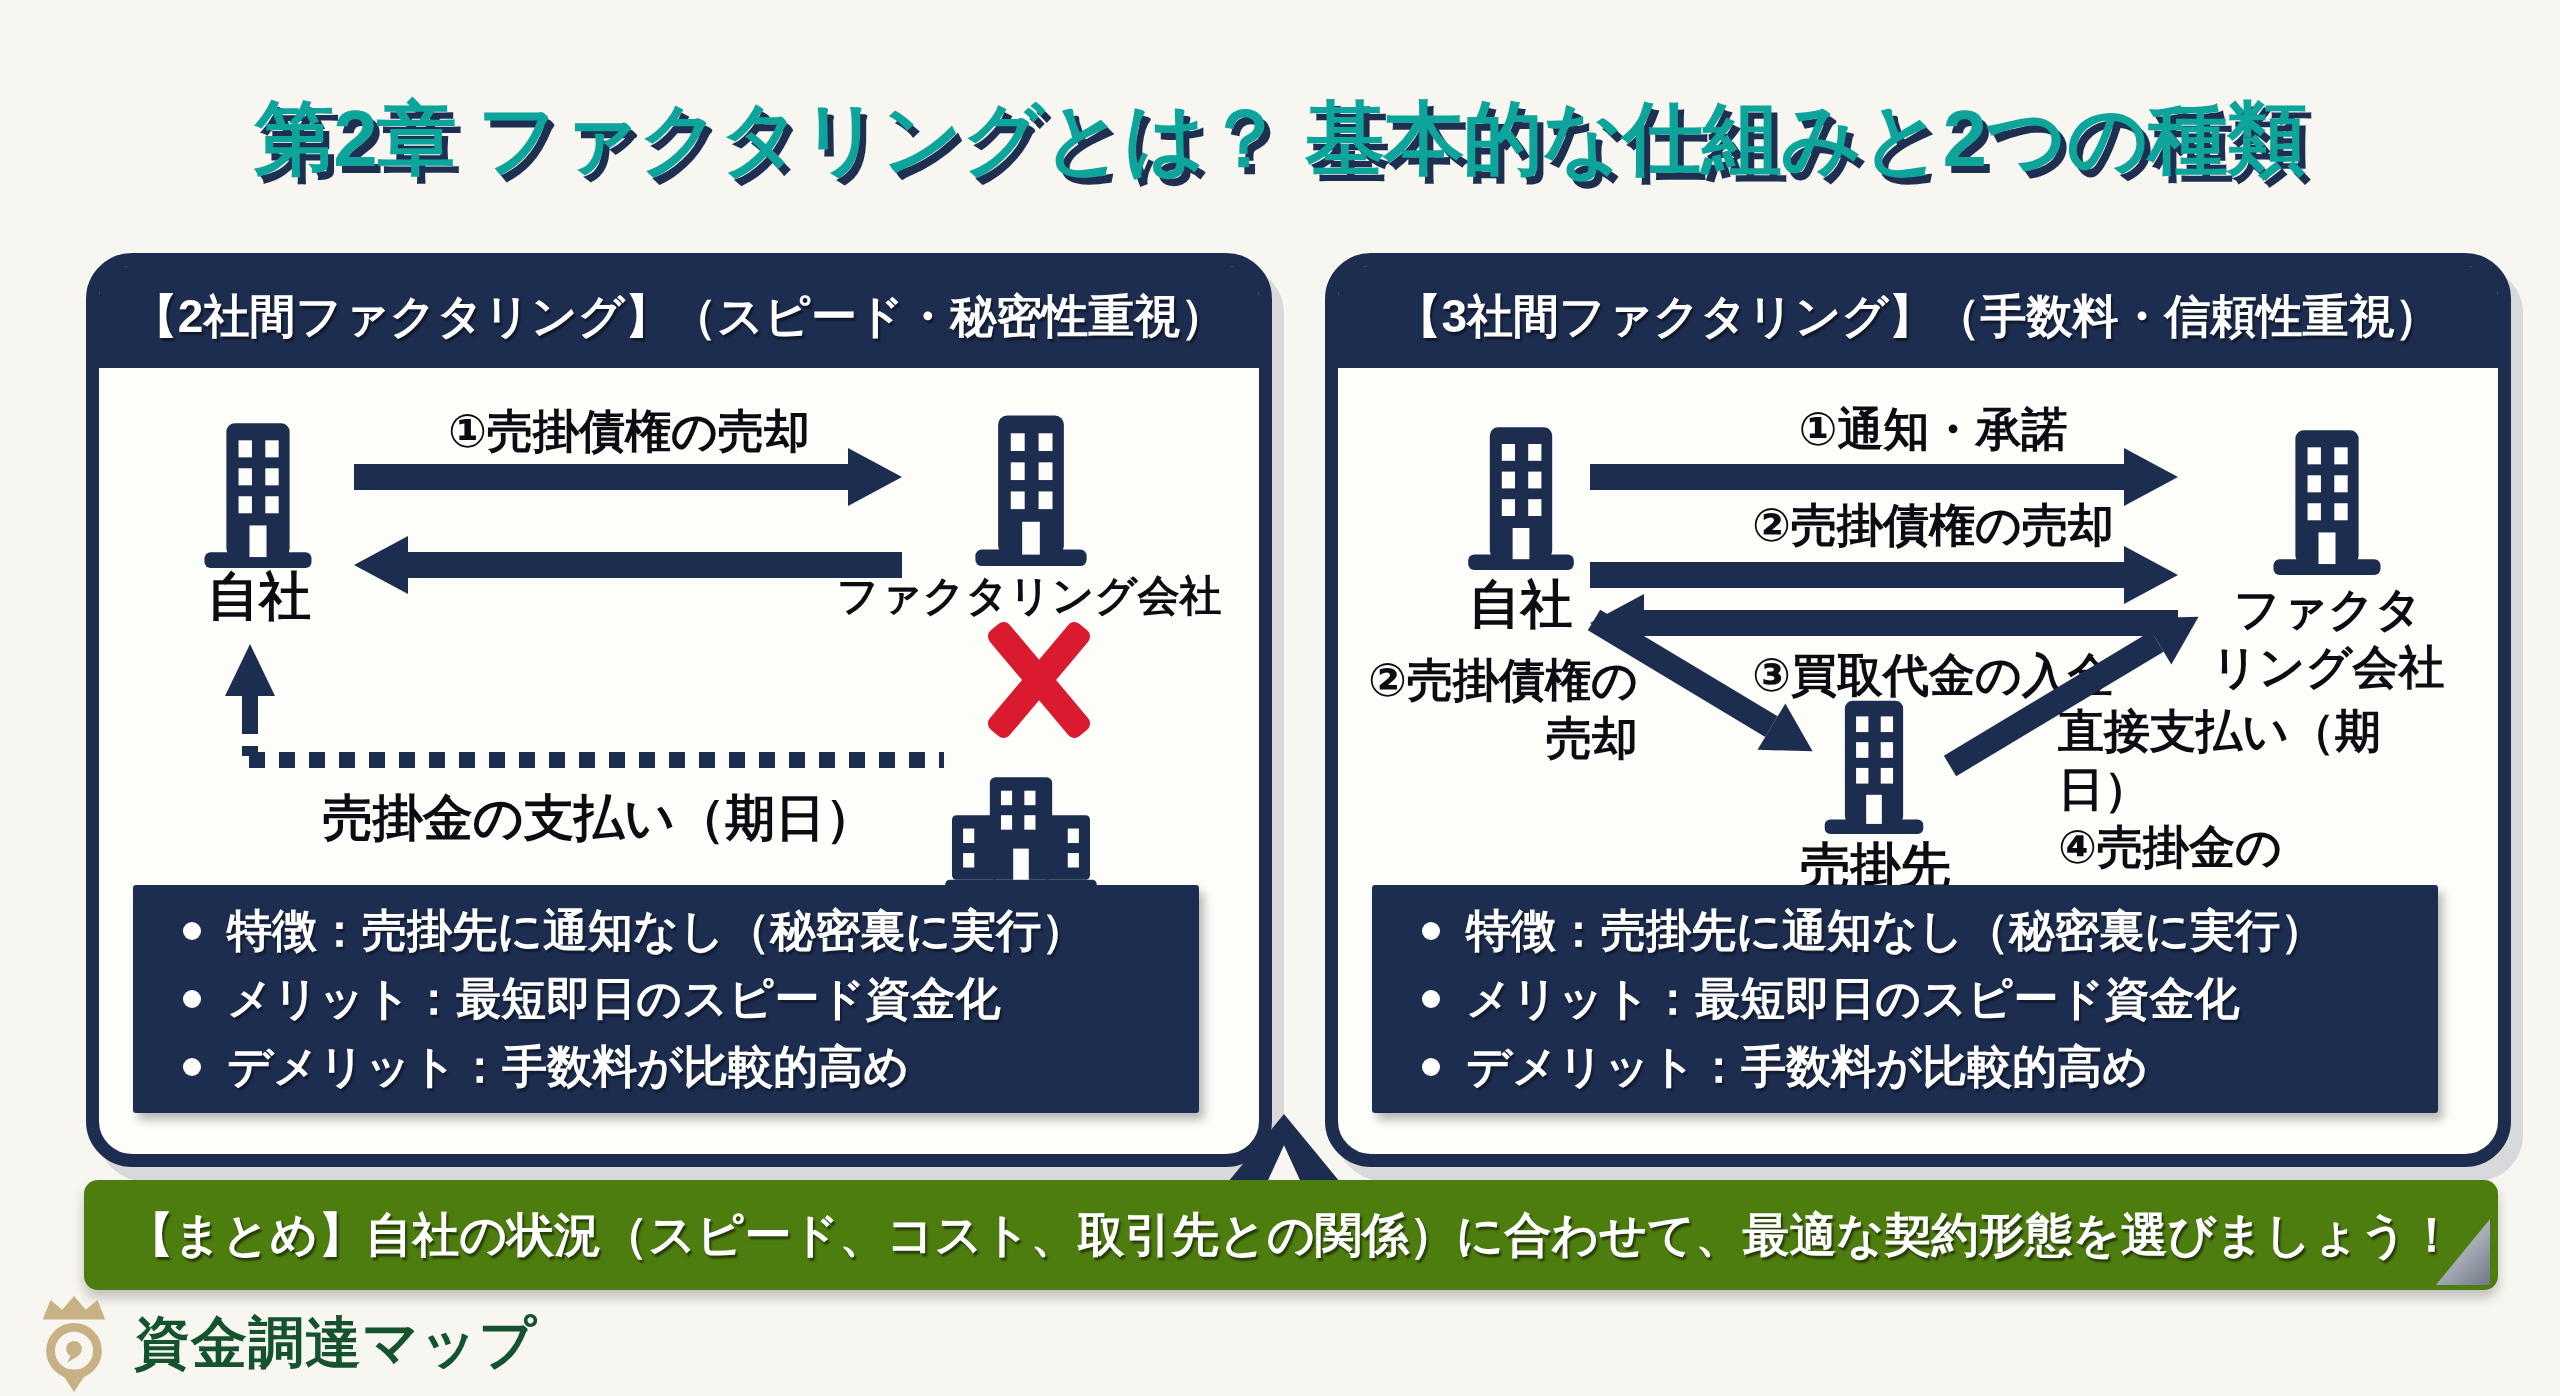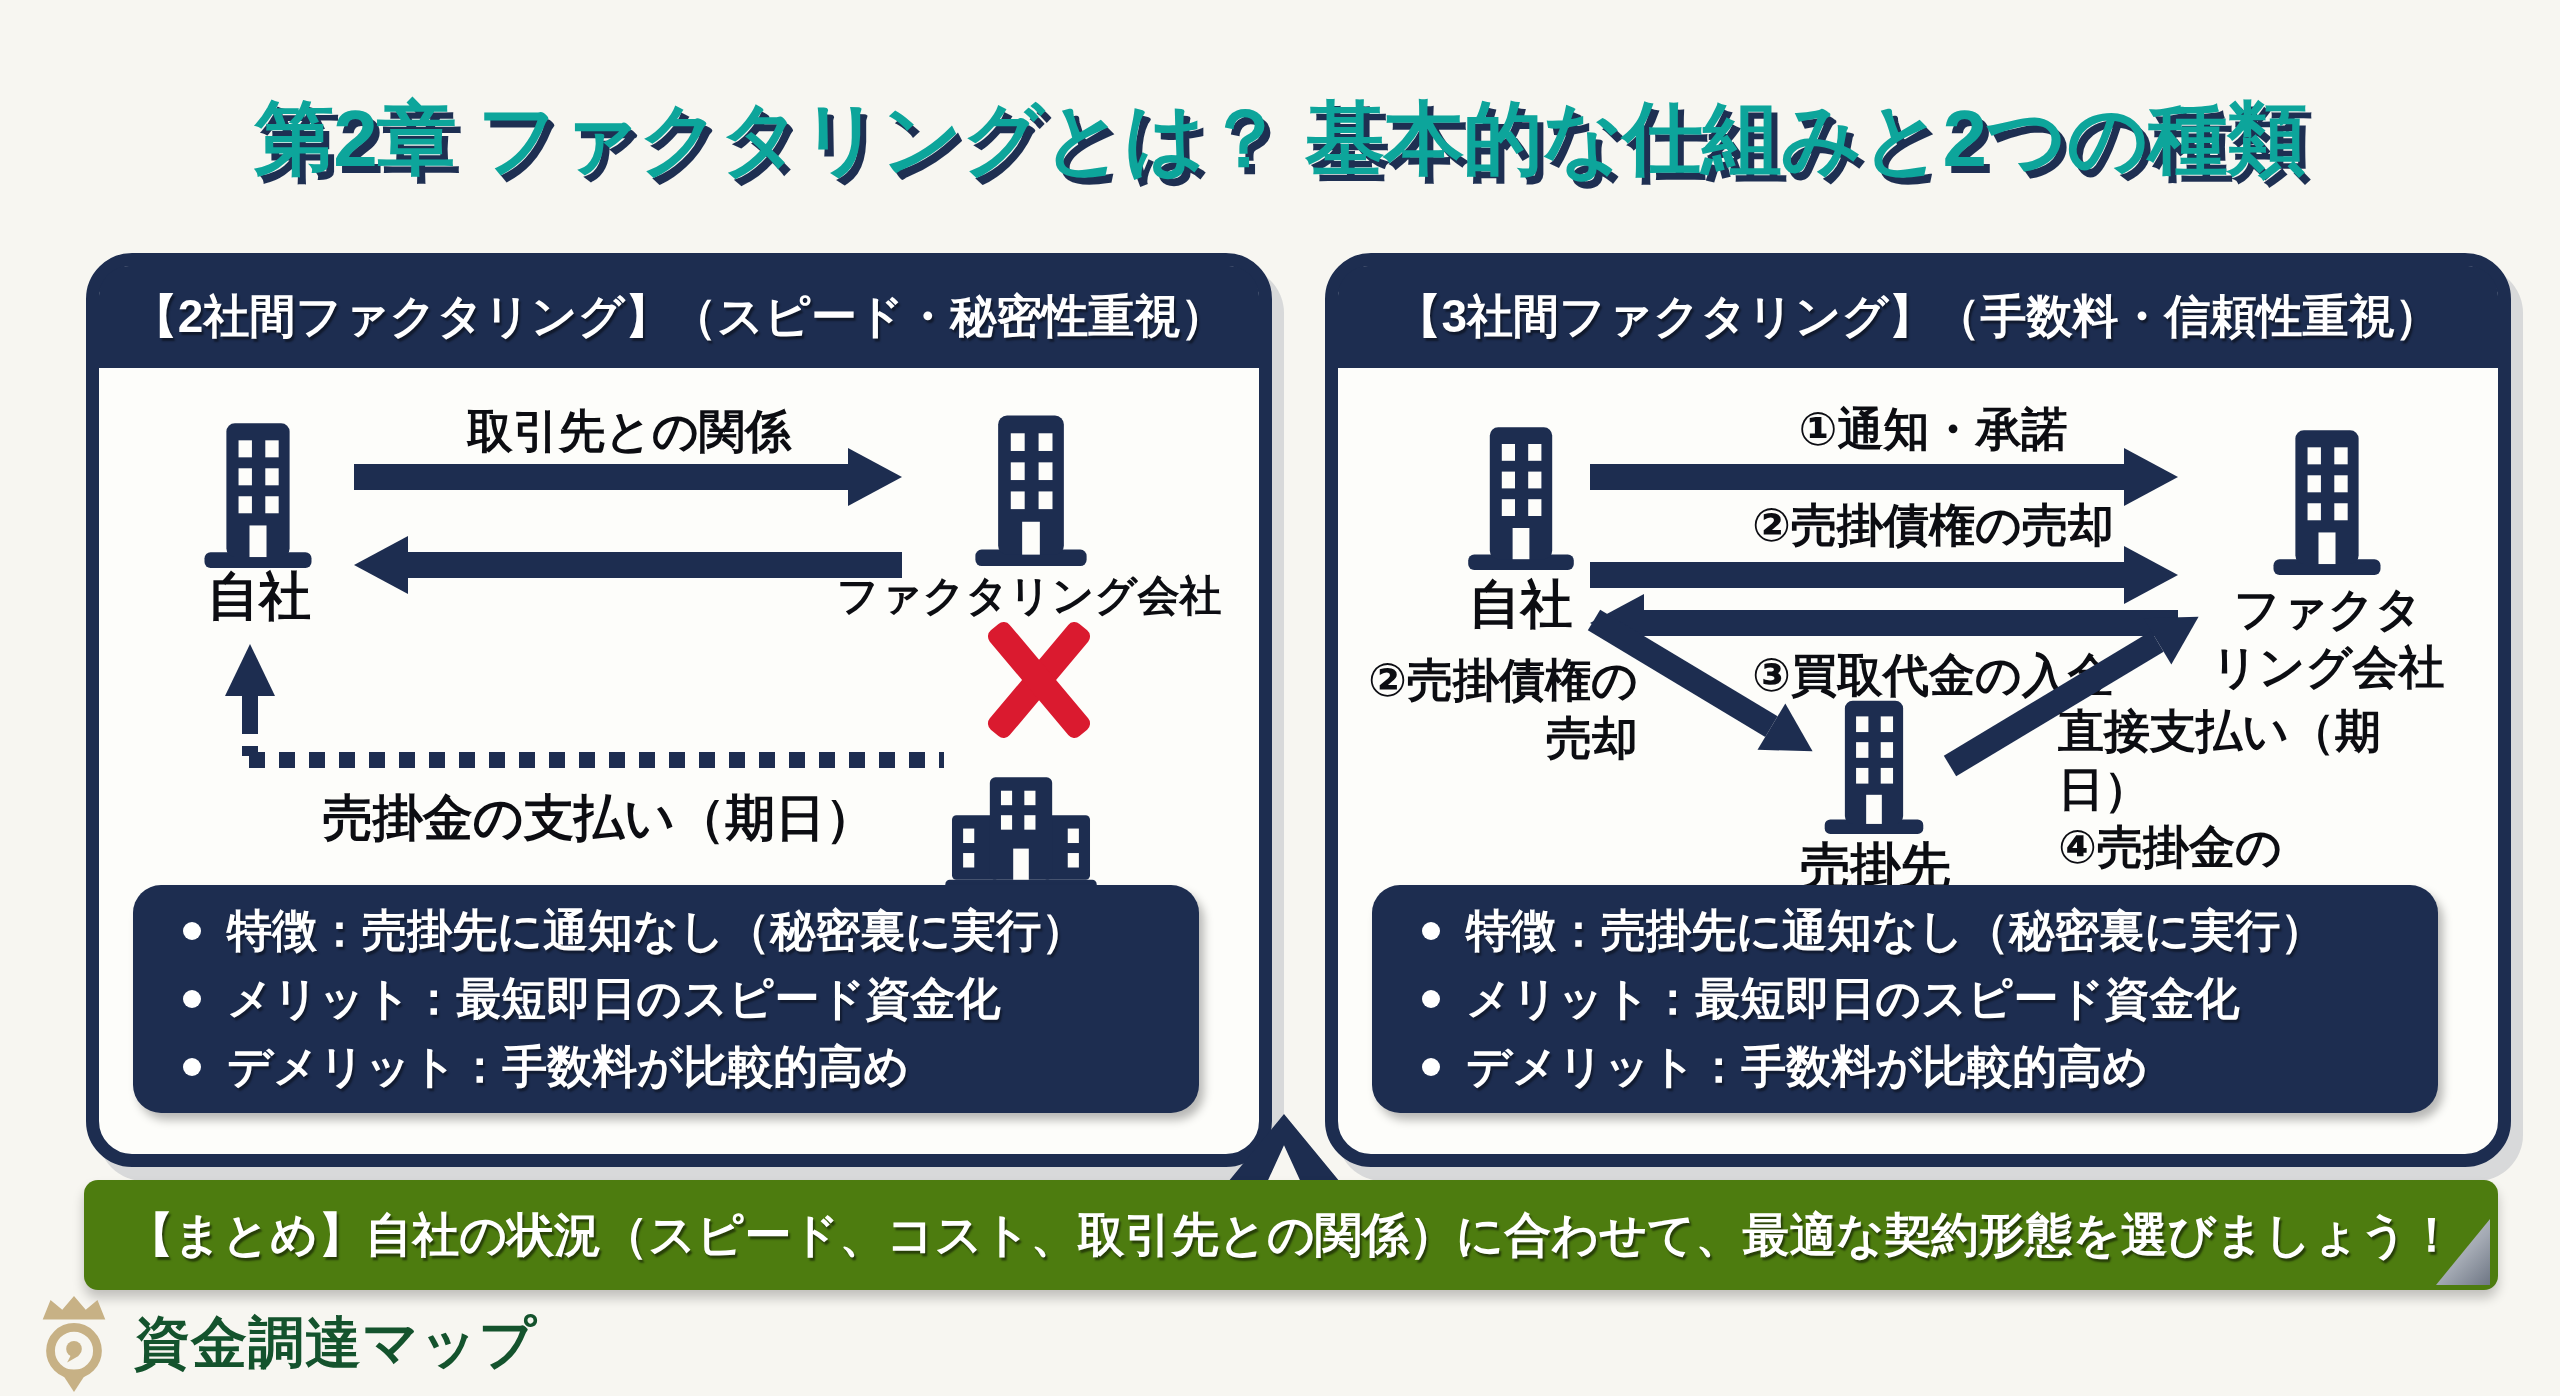--- a/index.html
+++ b/index.html
@@ -42,21 +42,21 @@
     background:repeating-linear-gradient(180deg,#1d2d50 0 14px,transparent 14px 26px);}
   .hdash{position:absolute;height:16px;
     background:repeating-linear-gradient(90deg,#1d2d50 0 16px,transparent 16px 30px);}
   
   .redx{position:absolute;width:120px;height:120px;}
   .redx span{position:absolute;left:50%;top:50%;width:26px;height:138px;border-radius:8px;background:#da1a2f;}
   .redx span:nth-child(1){transform:translate(-50%,-50%) rotate(40deg);}
   .redx span:nth-child(2){transform:translate(-50%,-50%) rotate(-40deg);}
   
   .features{position:absolute;left:34px;top:517px;width:1066px;height:228px;background:#1d2d50;
-    border-radius:28px;display:flex;flex-direction:column;justify-content:space-evenly;
+    border-radius:3px;display:flex;flex-direction:column;justify-content:space-evenly;
     padding:8px 20px 8px 50px;box-sizing:border-box;box-shadow:5px 7px 10px rgba(0,0,0,0.28);}
   .feature-line{display:flex;align-items:center;gap:26px;color:#fff;font-size:45px;font-weight:800;
     text-shadow:2px 3px 2px rgba(0,0,0,0.4);white-space:nowrap;}
   .feature-line .dot{width:18px;height:18px;border-radius:50%;background:#fff;flex:0 0 auto;}
   
   .bld{position:absolute;}
   .bld svg{display:block;width:100%;height:100%;}
   
   .up-arrow{position:absolute;left:1228px;top:1114px;width:112px;height:68px;background:#1d2d50;
     clip-path:polygon(50% 0%,100% 100%,65% 100%,50% 46%,35% 100%,0% 100%);}
@@ -94,21 +94,21 @@
               <rect x="34" y="43" width="11" height="14"></rect>
               <rect x="56" y="43" width="11" height="14"></rect>
               <rect x="34" y="66" width="11" height="14"></rect>
               <rect x="56" y="66" width="11" height="14"></rect>
               <rect x="43" y="90" width="14" height="26"></rect>
             </g>
           </svg>
       </div>
       <div class="dlabel f52" style="left:30px;top:198px;width:260px;">自社</div>
 
-      <div class="dlabel f46" style="left:180px;top:34px;width:700px;">取引先との関係</div>
+      <div class="dlabel f46" style="left:180px;top:34px;width:700px;">①売掛債権の売却</div>
       <div class="harrow" style="left:255px;top:80px;width:548px;">
           <div class="shaft"></div>
           <div class="head"></div>
         </div>
 
       <div class="harrow toleft" style="left:255px;top:168px;width:548px;">
           <div class="shaft"></div>
           <div class="head"></div>
         </div>
 

